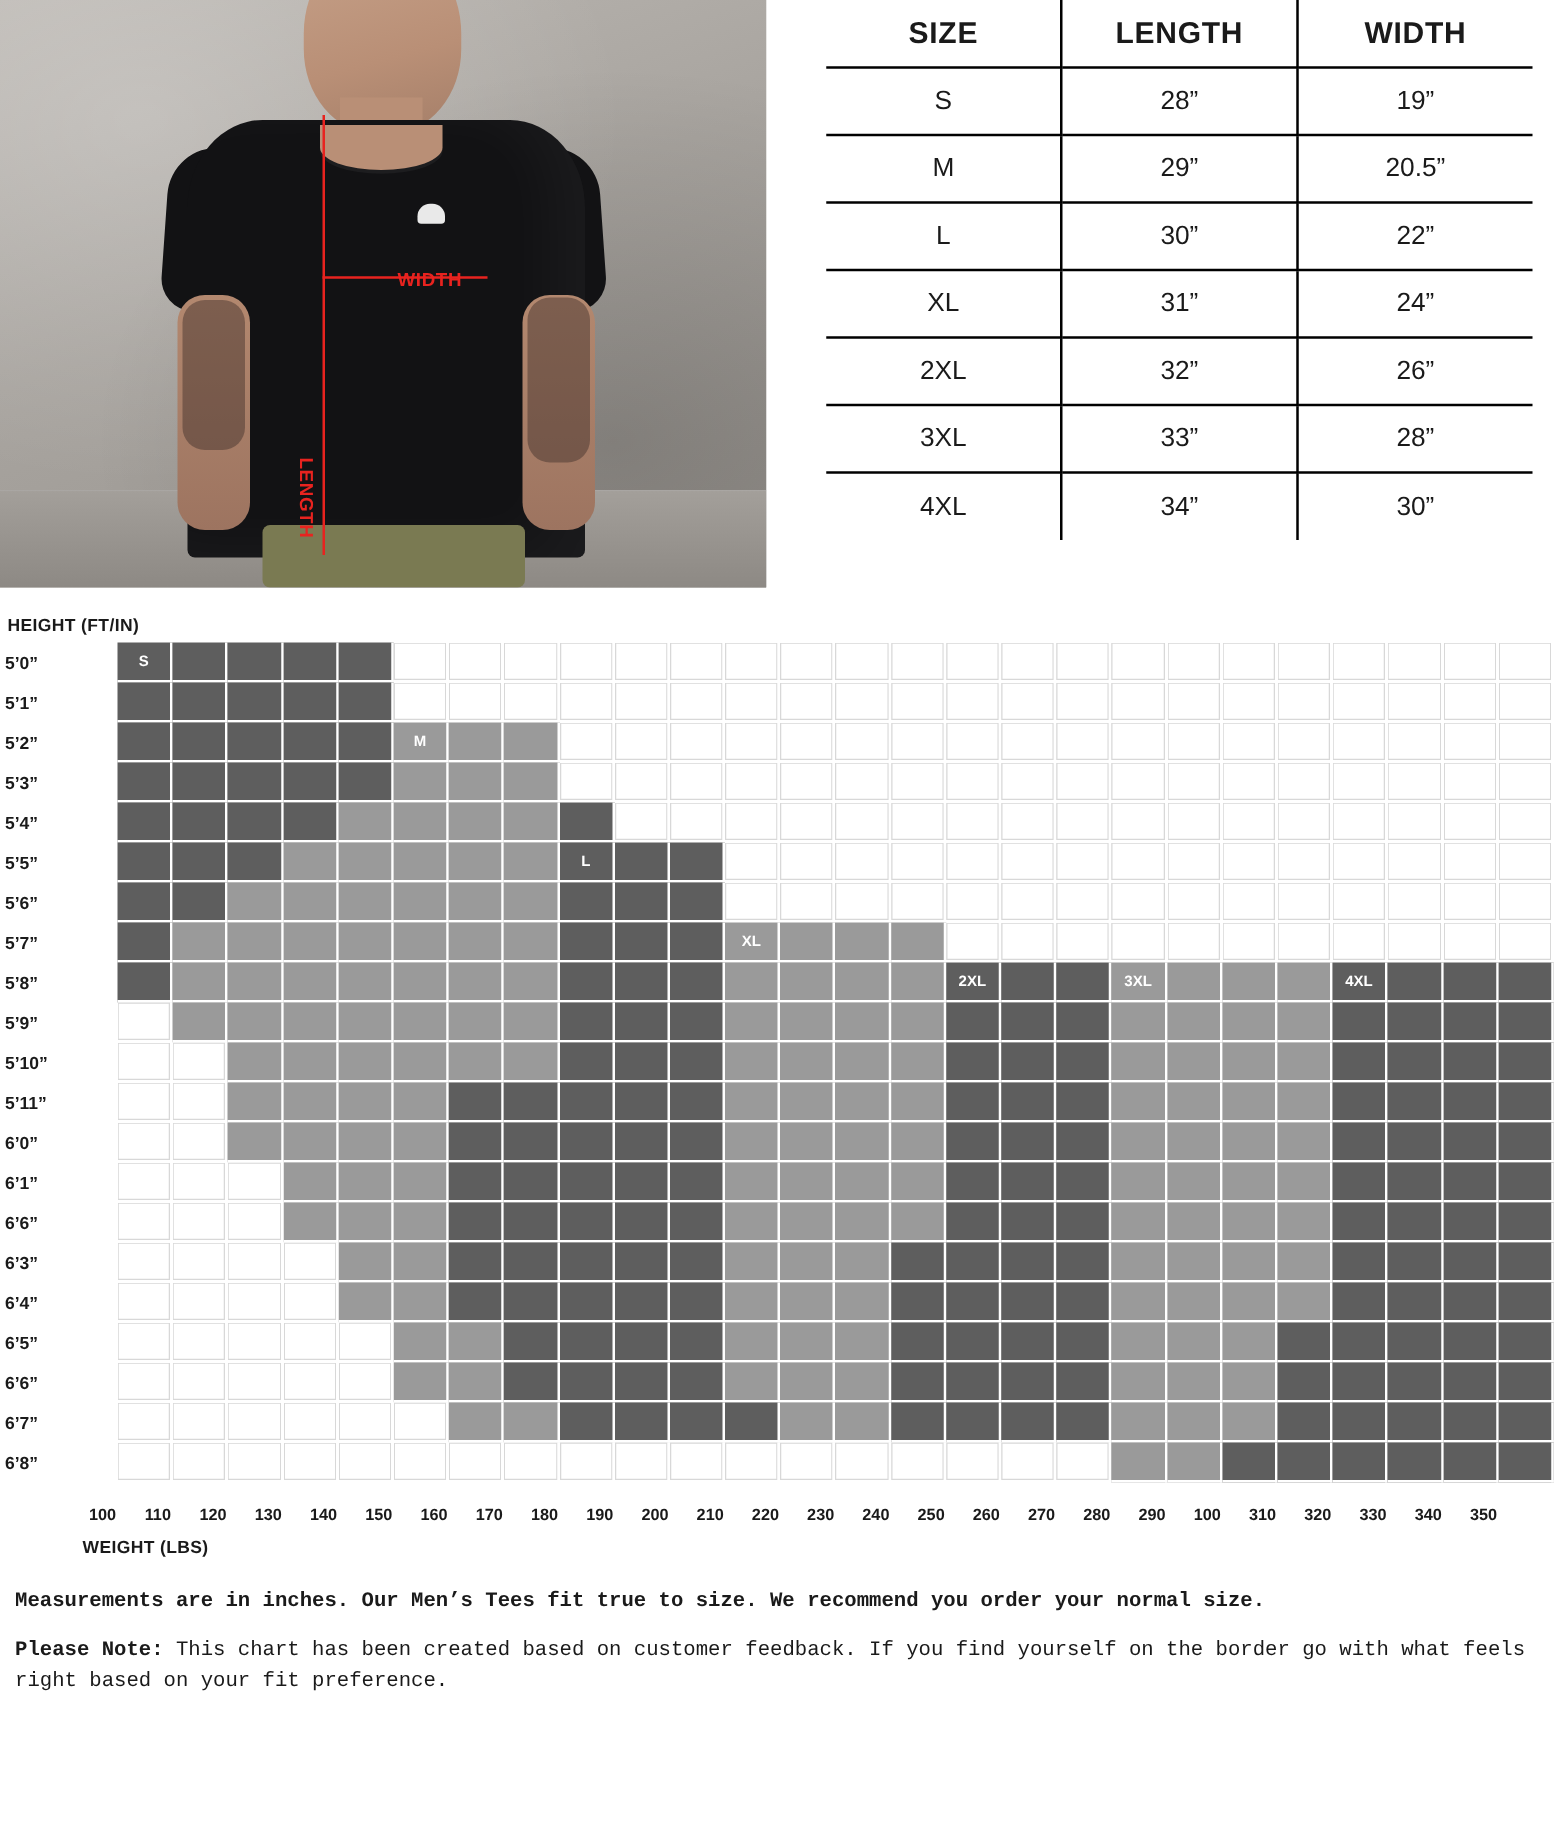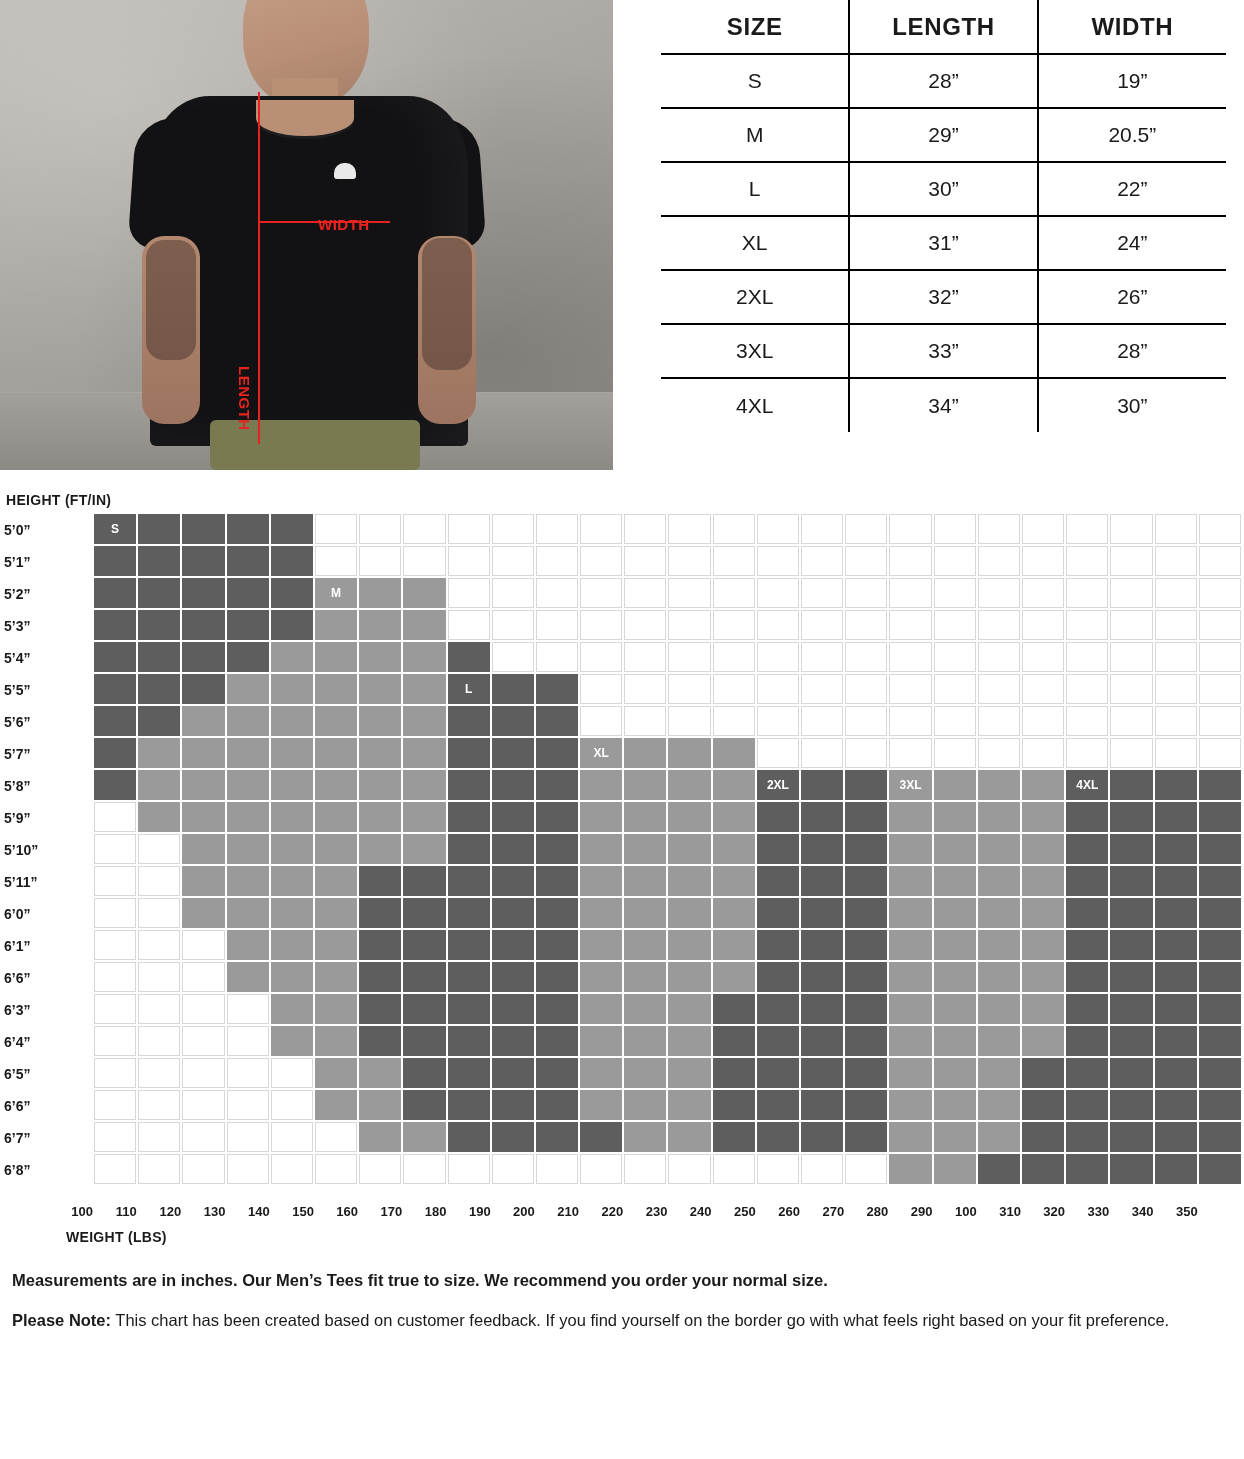--- a/index.html
+++ b/index.html
@@ -211,21 +211,21 @@
     text-align: center;
     font-size: 13px;
     font-weight: bold;
   }
   .weight-label {
     font-size: 14px; font-weight: bold; margin: 10px 0 0 66px;
     letter-spacing: 0.3px;
   }
 
   
-  .notes { padding: 26px 18px 0 12px; }
+  .notes { padding: 26px 18px 0 12px; font-family: Liberation Mono, monospace; }
   .note1 { font-size: 16.5px; font-weight: bold; margin-bottom: 18px; }
   .note2 { font-size: 16.5px; line-height: 1.5; }
   .note2 b { font-weight: bold; }
 </style>
 </head>
 <body>
 
 <div id="page">
 
   <div class="top">

